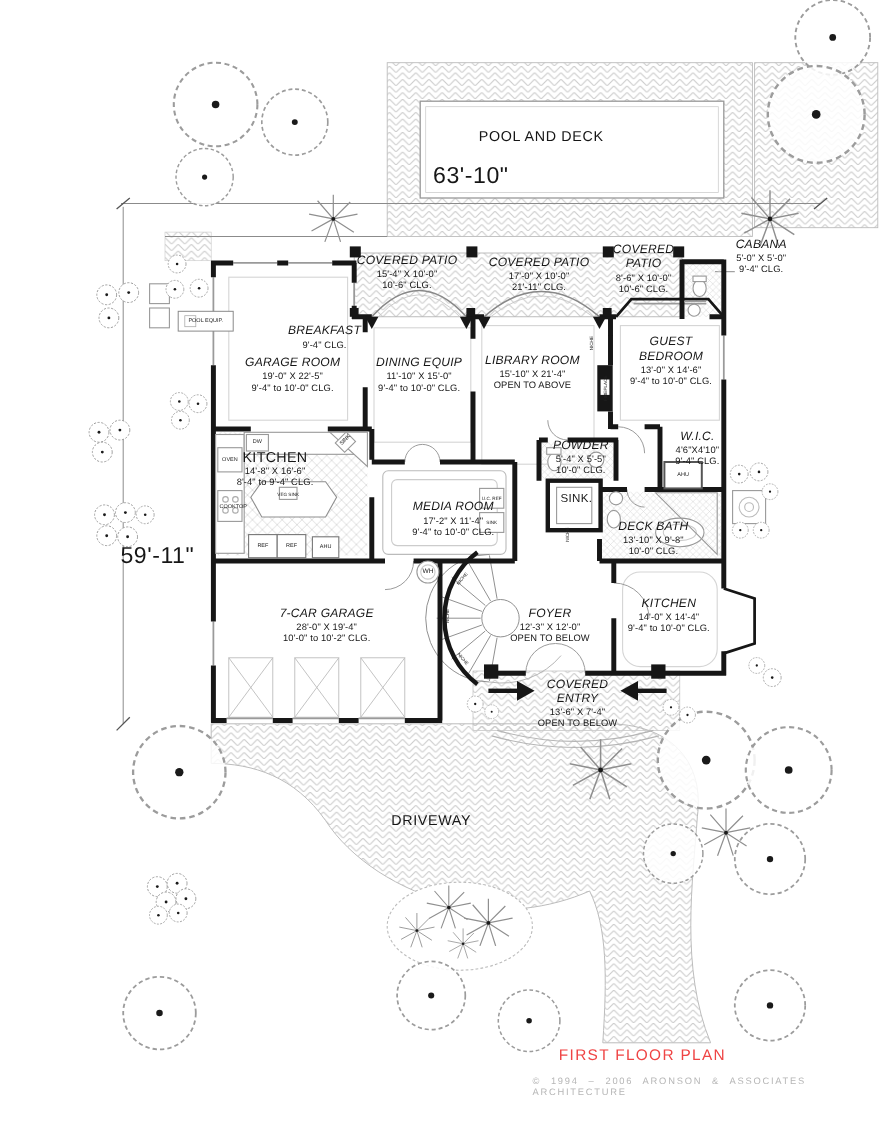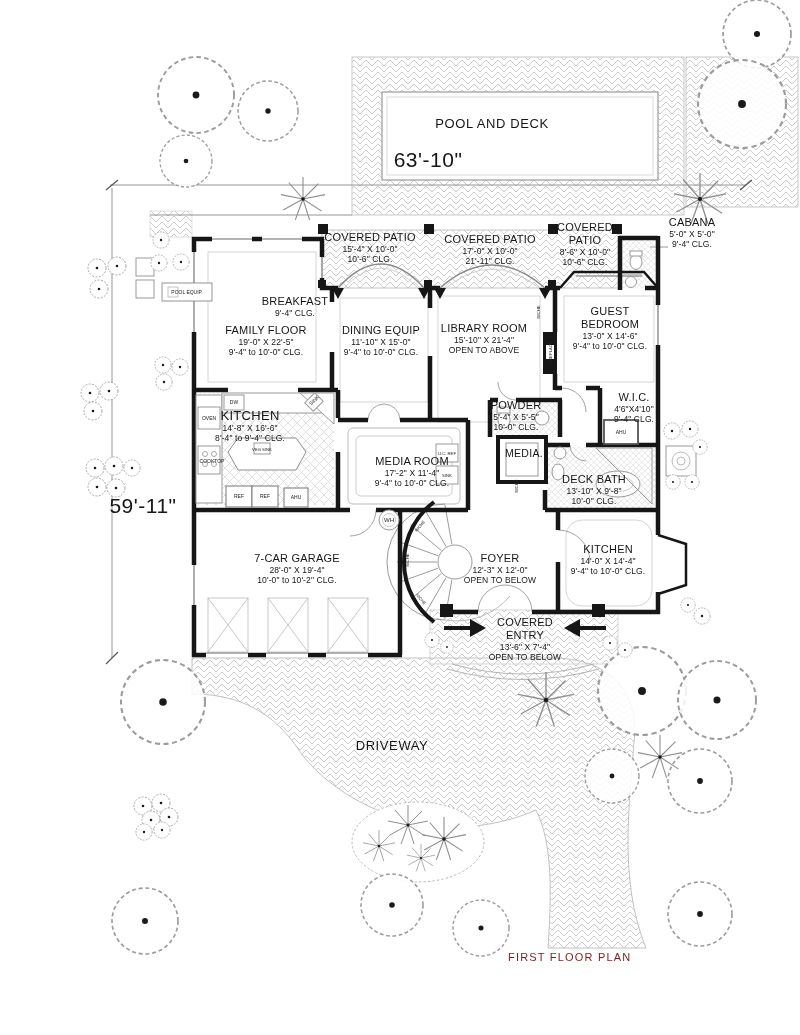--- a/index.html
+++ b/index.html
@@ -2,29 +2,29 @@
 <html><head>
 <meta charset="utf-8">
 <style>
   html,body{margin:0;padding:0;background:#fff;}
   #plan{position:relative;width:800px;height:1035px;background:#fff;overflow:hidden;
         font-family:"Liberation Sans",sans-serif;}
   #plan svg{position:absolute;left:0;top:0;}
   .layer{position:absolute;left:0;top:0;width:800px;height:1035px;pointer-events:none;}
   .lbl{position:absolute;color:#161616;text-align:center;transform:translateX(-50%);
        line-height:1.18;white-space:nowrap;}
-  .rn{font-size:11px;letter-spacing:.2px;}
+  .rn{font-size:11px;letter-spacing:.2px;font-style:italic;}
   .rn2{font-size:13px;letter-spacing:.3px;}
   .rd{font-size:8.5px;letter-spacing:.1px;}
   .big{font-size:21px;letter-spacing:.5px;}
   .site{font-size:13px;letter-spacing:.6px;}
   .flbl{position:absolute;color:#222;text-align:center;white-space:nowrap;
         transform:translate(-50%,-50%);}
   .f5{font-size:5px;} .f4{font-size:4.2px;} .f6{font-size:6px;} .f10{font-size:10.5px;letter-spacing:.3px;}
-  .title{position:absolute;left:508px;top:951px;font-size:11px;letter-spacing:1.2px;color:#7f1d1d;}
+  .title{position:absolute;left:508px;top:951px;font-size:14px;letter-spacing:1.2px;color:#ef4444;}
   .copyright{position:absolute;left:484px;top:977px;font-size:8.5px;letter-spacing:1.6px;
              word-spacing:5px;color:#b6b6b6;}
 </style>
 </head>
 <body>
 
 <div id="plan">
 
 <svg width="800" height="1035" viewBox="0 0 800 1035">
   <defs>
@@ -309,21 +309,21 @@
   <div class="lbl" style="left:692px;top:216px">
     <div class="rn">CABANA</div>
     <div class="rd">5'-0" X 5'-0"</div>
     <div class="rd">9'-4" CLG.</div>
   </div>
   <div class="lbl" style="left:295px;top:295px">
     <div class="rn">BREAKFAST</div>
     <div class="rd">9'-4" CLG.</div>
   </div>
   <div class="lbl" style="left:266px;top:324px">
-    <div class="rn">FAMILY FLOOR</div>
+    <div class="rn">GARAGE ROOM</div>
     <div class="rd">19'-0" X 22'-5"</div>
     <div class="rd">9'-4" to 10'-0" CLG.</div>
   </div>
   <div class="lbl" style="left:381px;top:324px">
     <div class="rn">DINING EQUIP</div>
     <div class="rd">11'-10" X 15'-0"</div>
     <div class="rd">9'-4" to 10'-0" CLG.</div>
   </div>
   <div class="lbl" style="left:484px;top:322px">
     <div class="rn">LIBRARY ROOM</div>
@@ -339,26 +339,26 @@
   <div class="lbl" style="left:250px;top:408px">
     <div class="rn2">KITCHEN</div>
     <div class="rd">14'-8" X 16'-6"</div>
     <div class="rd">8'-4" to 9'-4" CLG.</div>
   </div>
   <div class="lbl" style="left:412px;top:455px">
     <div class="rn">MEDIA ROOM</div>
     <div class="rd">17'-2" X 11'-4"</div>
     <div class="rd">9'-4" to 10'-0" CLG.</div>
   </div>
-  <div class="lbl" style="left:516px;top:399px">
+  <div class="lbl" style="left:528px;top:399px">
     <div class="rn">POWDER</div>
     <div class="rd">5'-4" X 5'-5"</div>
     <div class="rd">10'-0" CLG.</div>
   </div>
-  <div class="lbl f10" style="left:524px;top:447px">MEDIA.</div>
+  <div class="lbl f10" style="left:524px;top:447px">SINK.</div>
   <div class="lbl" style="left:634px;top:391px">
     <div class="rn">W.I.C.</div>
     <div class="rd">4'6"X4'10"</div>
     <div class="rd">9'-4" CLG.</div>
   </div>
   <div class="lbl" style="left:594px;top:473px">
     <div class="rn">DECK BATH</div>
     <div class="rd">13'-10" X 9'-8"</div>
     <div class="rd">10'-0" CLG.</div>
   </div>
@@ -398,15 +398,16 @@
   <div class="flbl f4" style="left:447px;top:475px">SINK</div>
   <div class="flbl f5" style="left:621px;top:432px">AHU</div>
   <div class="flbl f4" style="left:550px;top:353px;transform:translate(-50%,-50%) rotate(-90deg)">FIREPLACE</div>
   <div class="flbl f4" style="left:538px;top:312px;transform:translate(-50%,-50%) rotate(-90deg)">NICHE</div>
   <div class="flbl f4" style="left:516px;top:486px;transform:translate(-50%,-50%) rotate(-90deg)">NICHE</div>
   <div class="flbl f4" style="left:407px;top:560px;transform:translate(-50%,-50%) rotate(-90deg)">NICHE</div>
   <div class="flbl f4" style="left:420px;top:526px;transform:translate(-50%,-50%) rotate(-50deg)">NICHE</div>
   <div class="flbl f4" style="left:421px;top:599px;transform:translate(-50%,-50%) rotate(50deg)">NICHE</div>
 
   <div class="title">FIRST FLOOR PLAN</div>
+  <div class="copyright">© 1994 – 2006 ARONSON &amp; ASSOCIATES ARCHITECTURE</div>
 </div>
 
 </div>
 
 </body></html>

